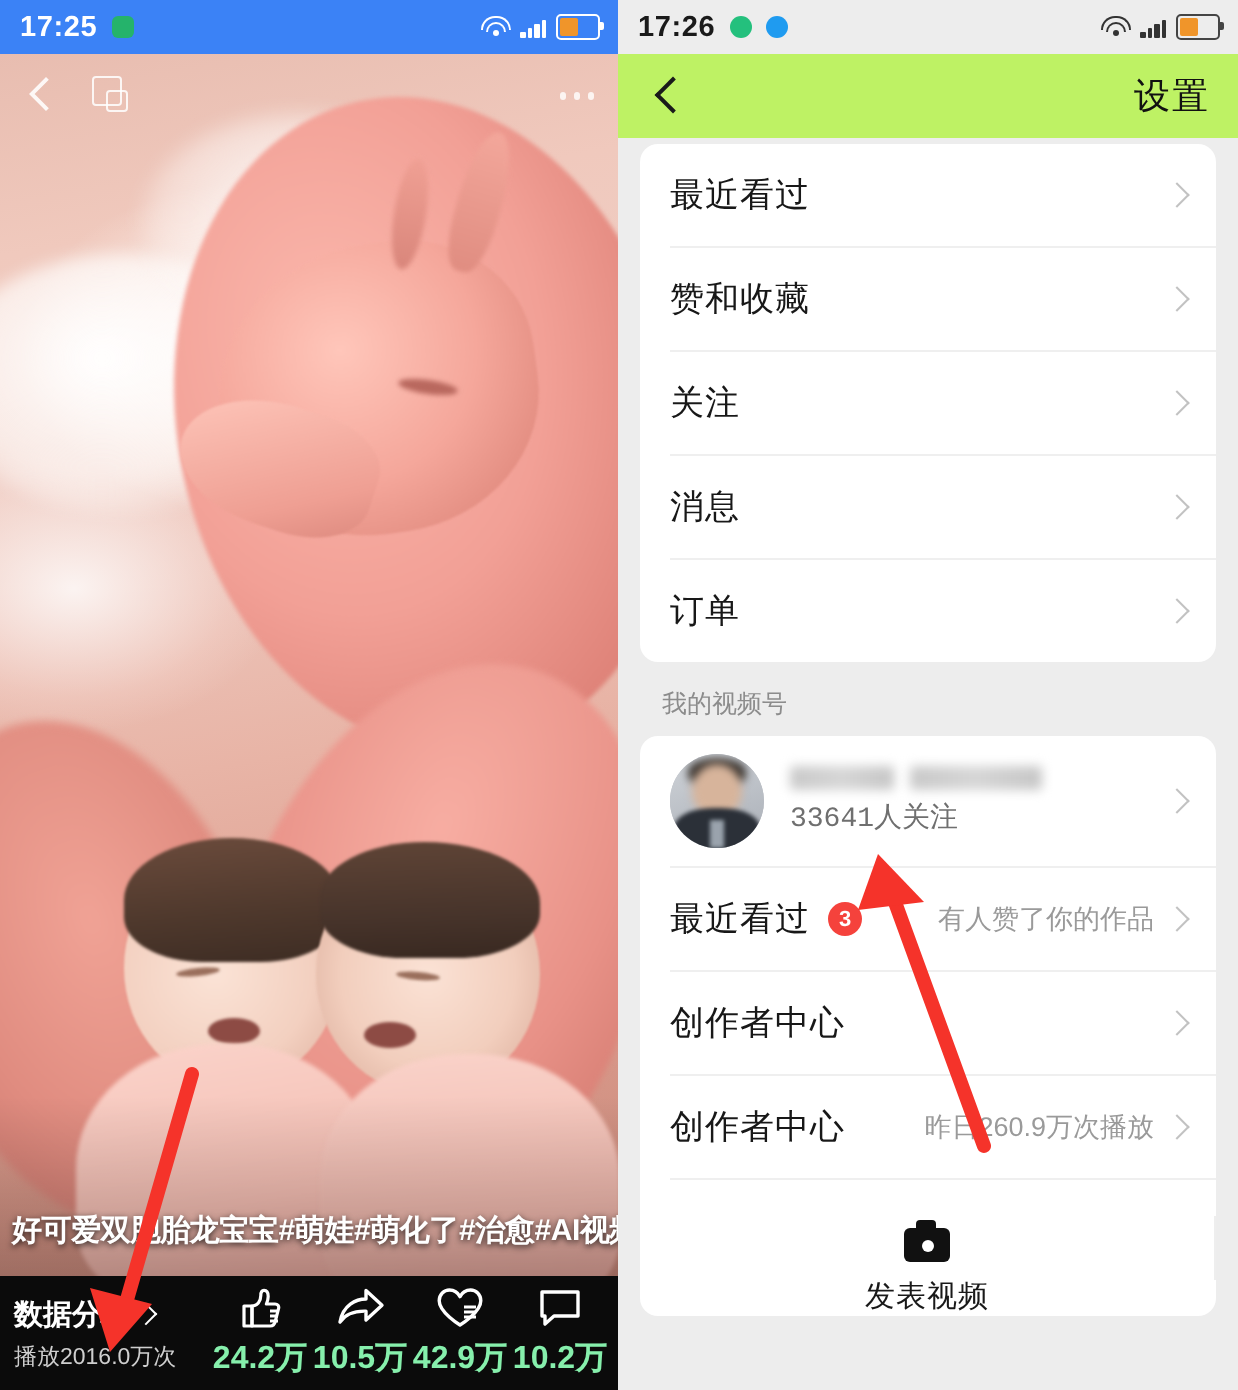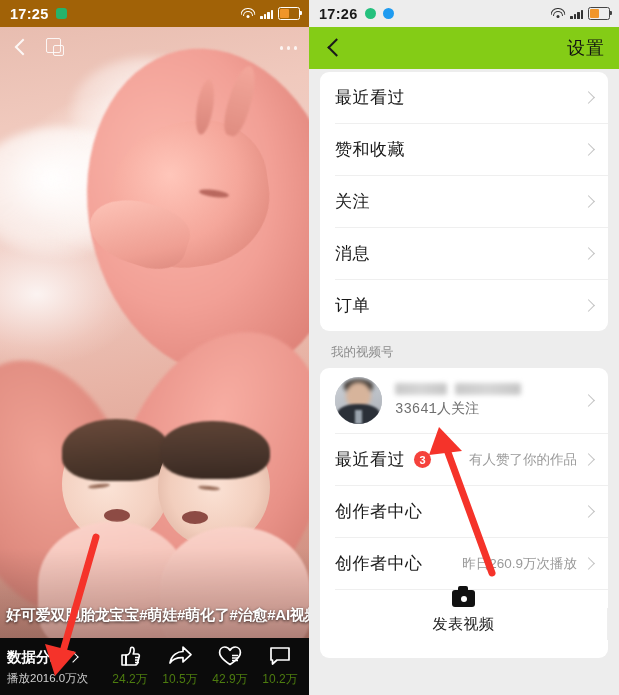--- a/index.html
+++ b/index.html
@@ -2,21 +2,21 @@
 <html><head>
 <meta charset="utf-8">
 <style>
   html,body{margin:0;padding:0;background:#000;}
   body{width:619px;height:695px;overflow:hidden;
        font-family:"Liberation Sans","DejaVu Sans",sans-serif;}
   .screen{position:relative;width:619px;height:695px;display:flex;}
 
   
   .left{position:relative;width:309px;height:695px;background:#000;overflow:hidden;}
-  .statusbar{position:absolute;top:0;left:0;width:309px;height:27px;background:#a16207;
+  .statusbar{position:absolute;top:0;left:0;width:309px;height:27px;background:#3b82f6;
              display:flex;align-items:center;z-index:30;}
   .sb-time{color:#fff;font-size:14.5px;font-weight:600;margin-left:10px;letter-spacing:.3px;}
   .sb-dot{width:11px;height:11px;border-radius:3px;background:#25b36b;margin-left:7px;}
   .sb-dot.circle{border-radius:50%;background:#24c07d;}
   .sb-dot.blue{border-radius:50%;background:#1f9bf0;}
   .sb-right{margin-left:auto;display:flex;align-items:center;gap:5px;margin-right:9px;}
   .ico-wifi{width:15px;height:12px;position:relative;}
   .ico-wifi i{position:absolute;left:50%;transform:translateX(-50%);
      border:1.6px solid #fff;border-bottom:none;border-radius:9px 9px 0 0;}
   .ico-wifi i:nth-child(1){width:13px;height:6px;top:0;}
@@ -101,34 +101,34 @@
 
   .botbar{position:absolute;left:0;bottom:0;width:309px;height:57px;background:#0b0b0b;z-index:24;
      display:flex;align-items:center;}
   .bb-data{width:120px;padding-left:7px;box-sizing:border-box;}
   .bb-data .t1{color:#fff;font-size:14.5px;font-weight:700;display:flex;align-items:center;gap:2px;}
   .bb-data .t1 .chev{width:7px;height:7px;border-right:1.6px solid #fff;border-top:1.6px solid #fff;
      transform:rotate(45deg);display:inline-block;margin-left:2px;}
   .bb-data .t2{color:#cfcfcf;font-size:11.5px;margin-top:4px;}
   .bb-stats{flex:1;display:flex;justify-content:space-around;align-items:center;padding-right:4px;}
   .st{display:flex;flex-direction:column;align-items:center;gap:4px;width:50px;}
-  .st .num{color:#4d7c0f;font-size:12px;font-weight:400;}
+  .st .num{color:#86efac;font-size:16px;font-weight:700;}
   .st svg{display:block;}
 
   
   .right{position:relative;width:310px;height:695px;background:#ededed;overflow:hidden;}
   .r-statusbar{height:27px;display:flex;align-items:center;background:#ededed;}
   .r-statusbar .sb-time{color:#1a1a1a;}
   .r-statusbar .ico-wifi i{border-color:#333;}
   .r-statusbar .ico-wifi i:nth-child(3){background:#333;}
   .r-statusbar .ico-sig b{background:#333;}
   .r-statusbar .ico-bat{border-color:#444;}
   .r-statusbar .ico-bat:after{background:#444;}
 
-  .r-nav{height:42px;display:flex;align-items:center;padding:0 14px;background:#84cc16;}
+  .r-nav{height:42px;display:flex;align-items:center;padding:0 14px;background:#bef264;}
   .r-nav .nb{width:22px;height:22px;position:relative;}
   .r-nav .nb:before{content:"";position:absolute;left:7px;top:4px;width:11px;height:11px;
      border-left:2px solid #1a1a1a;border-bottom:2px solid #1a1a1a;transform:rotate(45deg);}
   .r-title{margin-left:auto;font-size:18px;color:#111;font-weight:500;letter-spacing:1px;}
 
   .card{background:#fff;border-radius:9px;margin:0 11px;overflow:hidden;}
   .card.c1{margin-top:3px;}
   .row{display:flex;align-items:center;height:51px;padding:0 15px;position:relative;}
   .row .rl{font-size:17px;color:#181818;font-weight:500;letter-spacing:.5px;}
   .row .rr{margin-left:auto;display:flex;align-items:center;gap:7px;}
@@ -156,21 +156,21 @@
      background:linear-gradient(90deg,#c9c9c9,#d6d6d6,#c6c6c6);filter:blur(2.6px);}
   .blurname i.a{width:52px;} .blurname i.b{width:66px;}
   .acct-sub{font-size:14px;color:#6f6f6f;font-family:Liberation Mono, monospace;}
   .acct .chevr{margin-left:auto;}
 
   .badge{display:inline-flex;align-items:center;justify-content:center;
      min-width:17px;height:17px;border-radius:50%;background:#f5423c;color:#fff;
      font-size:11px;font-weight:700;margin-left:9px;padding:0 3px;box-sizing:border-box;}
 
   .actions{display:flex;align-items:stretch;height:68px;}
-  .act{flex:1;display:flex;flex-direction:column;align-items:center;justify-content:flex-start;gap:8px;}
+  .act{flex:1;display:flex;flex-direction:column;align-items:center;justify-content:flex-end;gap:8px;}
   .act .alab{font-size:15px;color:#191919;font-weight:500;letter-spacing:.5px;}
   .act-div{width:1px;background:#eee;margin:18px 0;}
   .cam{width:23px;height:17px;background:#111;border-radius:3px;position:relative;}
   .cam:before{content:"";position:absolute;left:6px;top:-4px;width:10px;height:5px;background:#111;border-radius:2px 2px 0 0;}
   .cam:after{content:"";position:absolute;left:8.5px;top:5.5px;width:6px;height:6px;border-radius:50%;background:#fff;}
   .rec{width:21px;height:21px;border-radius:50%;border:2.4px solid #111;position:relative;}
   .rec:after{content:"";position:absolute;left:50%;top:50%;transform:translate(-50%,-50%);
      width:10px;height:10px;border-radius:50%;background:#111;}
 
   

